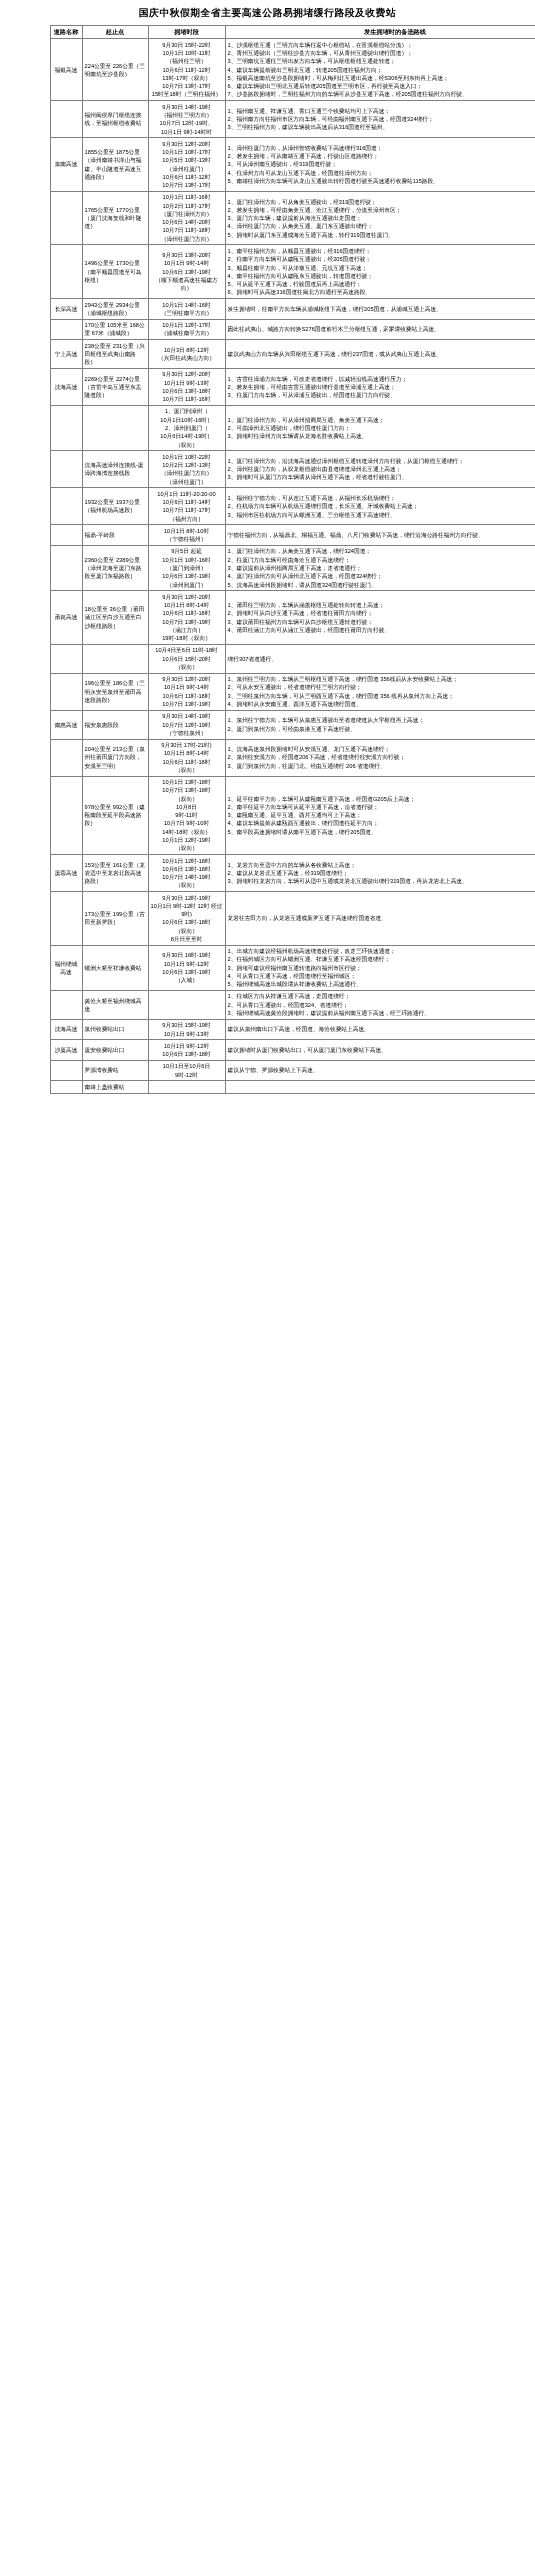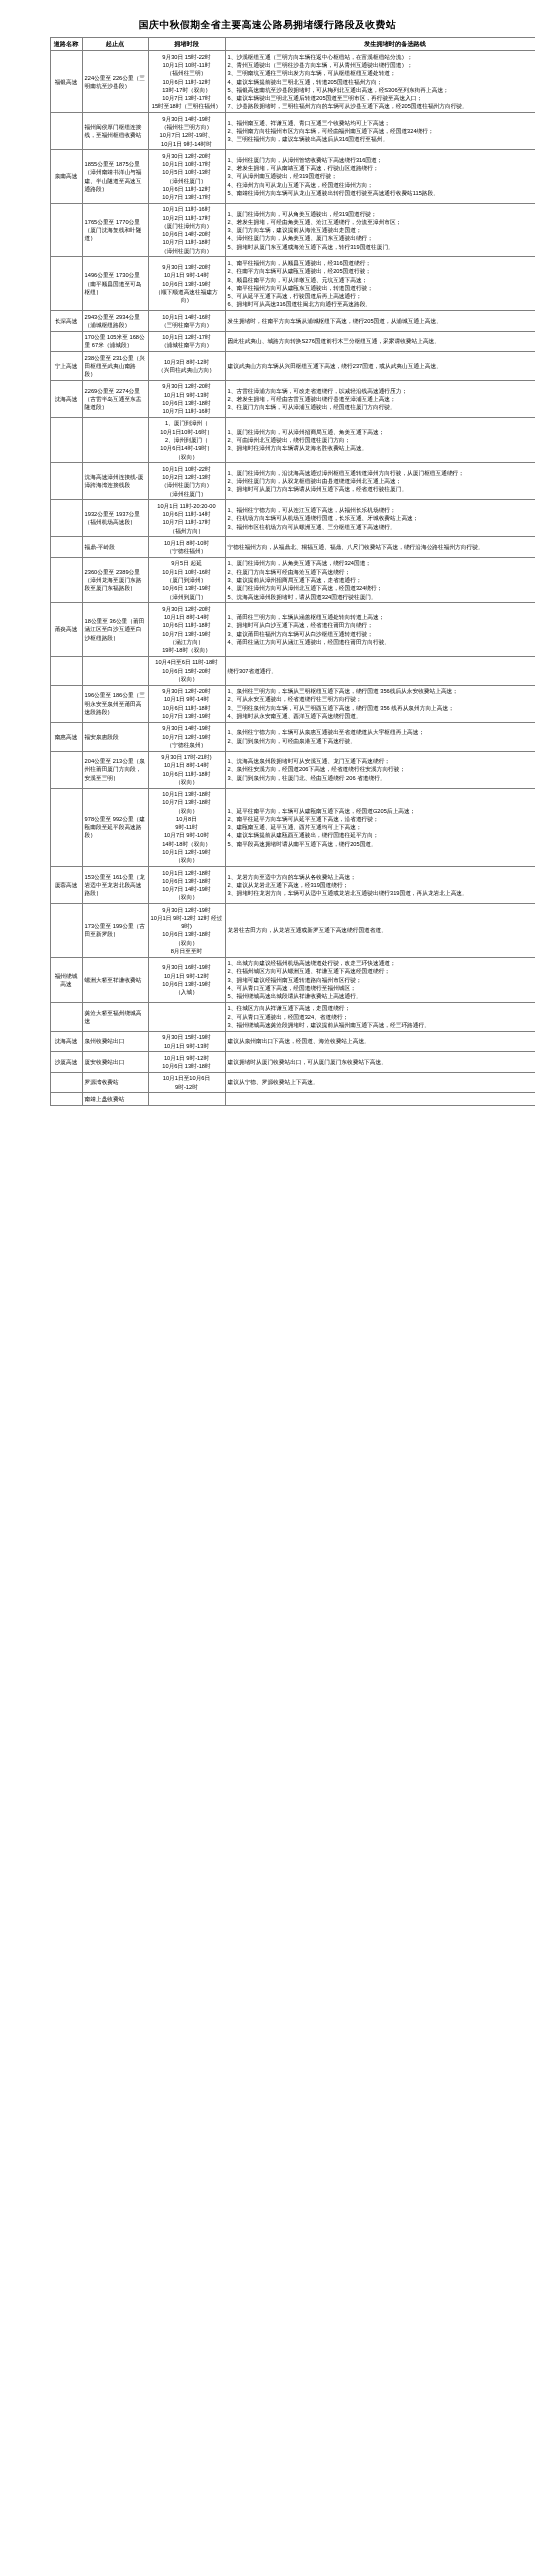--- a/index.html
+++ b/index.html
@@ -1,17 +1,17 @@
 <!DOCTYPE html>
 <html style="font-size:8.2px"><head>
 <meta charset="utf-8">
 <style>
   html,body{margin:0;padding:0;background:#ffffff;}
   body{font-family:"Liberation Sans","DejaVu Sans",sans-serif;color:#000;}
-  .page{width:436px;margin:12px auto;padding:0;}
+  .page{width:436px;margin:0 auto;padding:0;}
   .title{
     text-align:center;
     font-size:9.8px;
     font-weight:bold;
     letter-spacing:0.5px;
     padding:7.2px 0 5.2px 0;
   }
   table.main{
     width:515px;
     margin:0 auto;

